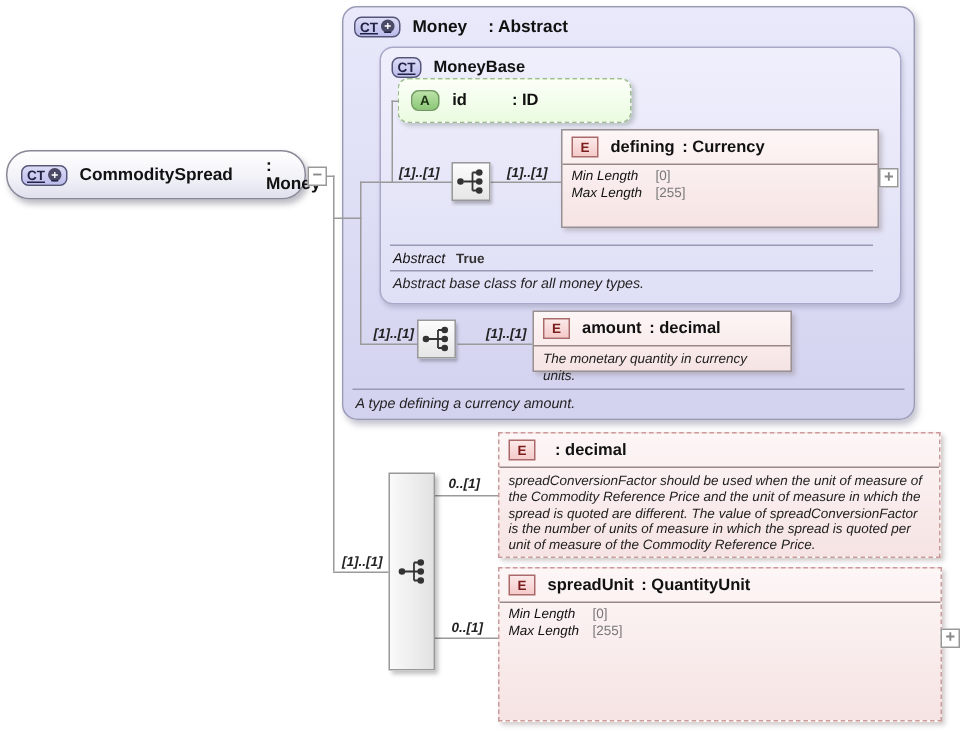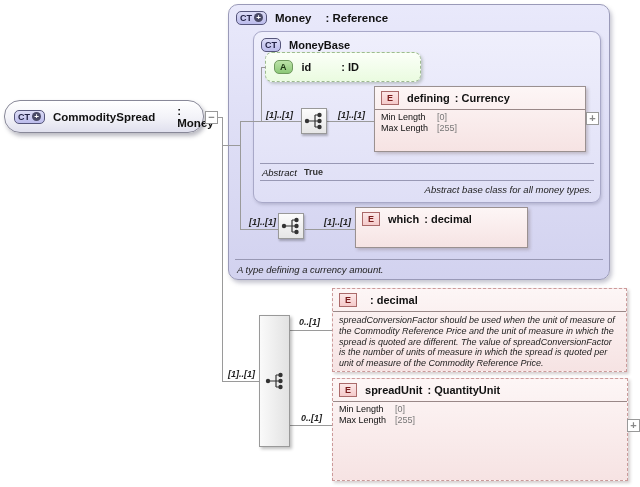--- a/index.html
+++ b/index.html
@@ -20,21 +20,21 @@
     border:1px solid #9a9ab8; }
   .moneybase-box { position:absolute; left:24px; top:26px; width:348px; height:172px;
     background:linear-gradient(180deg,#efeffc 0%,#dfdff6 100%);
     border:1px solid #a8a8c8; border-radius:9px; box-shadow:1px 2px 3px rgba(90,90,120,0.25); }
 
   .type-header { display:flex; align-items:center; padding:6px 7px 0 7px; font-size:11.5px; font-weight:bold; }
   .type-header .suffix { font-weight:bold; }
 
   .badge-ct { display:inline-flex; background:linear-gradient(180deg,#dcdcf6,#bcbcec);
     border:1px solid #55557a; border-radius:5px; padding:1px 3px; font-size:9px; font-weight:bold;
-    color:#222244; margin-right:8px; line-height:10px; }
+    color:#222244; margin-right:8px; line-height:10px;text-decoration:underline; }
   .plus-circle { width:9px; height:9px; background:#4a4a66; border-radius:50%; color:#fff;
     font-size:8px; line-height:9px; text-align:center; margin-left:2px; font-weight:bold; }
 
   
   .root-box { position:absolute; left:4px; top:100px; width:200px; height:33px; z-index:4;
     background:linear-gradient(180deg,#ffffff 0%,#f2f2f8 55%,#e0e0ee 100%);
     border:1px solid #888898; border-radius:16px; box-shadow:2px 3px 4px rgba(80,80,100,0.4);
     display:flex; align-items:center; padding:0 9px; font-size:11.5px; font-weight:bold; }
 
   
@@ -50,45 +50,45 @@
   
   .elem-box { position:absolute; z-index:4; background:linear-gradient(180deg,#fdf6f6 0%,#f6e3e3 100%);
     border:1px solid #9a9090; box-shadow:2px 2px 3px rgba(110,90,90,0.3); font-size:11px; }
   .elem-box.dashed { border:1px dashed #cc9a9a; }
   .elem-header { display:flex; align-items:center; padding:4px 6px; font-weight:bold; }
   .elem-header .suffix { margin-left:5px; }
   .badge-e { background:linear-gradient(180deg,#fce8e8,#f5caca); border:1px solid #aa6a6a;
     padding:0 5px; font-size:9px; font-weight:bold; color:#7a1d1d; margin-right:8px; line-height:12px; }
   .facets { border-top:1px solid #998888; padding:2px 6px 3px 6px; font-size:9px; }
   .facet-row { display:flex; line-height:10.5px; }
-  .facet-name { width:56px; color:#111; }
+  .facet-name { font-style:italic; width:56px; color:#111; }
   .facet-val { color:#777; }
   .doc { border-top:1px solid #998888; padding:3px 6px; font-size:9px; font-style:italic;
     color:#222; line-height:10.8px; }
 
   
   .seq-box { position:absolute; width:26px; height:26px; z-index:6;
     background:linear-gradient(180deg,#fcfcfc,#e6e6e6); border:1px solid #999;
     box-shadow:1px 2px 2px rgba(0,0,0,0.25); display:flex; align-items:center; justify-content:center; }
   .tall-seq { position:absolute; left:259px; top:315px; width:31px; height:132px; z-index:6;
     background:linear-gradient(90deg,#fafafa,#e2e2e2); border:1px solid #999;
     box-shadow:2px 2px 3px rgba(0,0,0,0.25); display:flex; align-items:center; justify-content:center; }
 
   .card { position:absolute; z-index:7; font-size:9px; font-weight:bold; font-style:italic; color:#222; }
 
   .toggle { position:absolute; width:13px; height:13px; z-index:7; background:#fff;
     border:1px solid #999; color:#888; font-size:11px; line-height:10px; text-align:center;
     font-weight:bold; cursor:pointer; }
 
   
-  .mb-footer { position:absolute; left:6px; right:6px; bottom:3px; font-size:9.5px; }
+  .mb-footer { position:absolute; left:6px; right:18px; bottom:3px; font-size:9.5px; }
   .mb-abstract { border-top:1px solid #9898b4; display:flex; padding:3px 2px 2px 2px; }
   .mb-abstract .a-label { font-style:italic; width:42px; }
   .mb-abstract .a-value { font-weight:bold; color:#333; font-size:9px; }
-  .mb-doc { border-top:1px solid #9898b4; padding:3px 2px 4px 2px; font-style:italic; color:#222;text-align:right; }
+  .mb-doc { border-top:1px solid #9898b4; padding:3px 2px 4px 2px; font-style:italic; color:#222; }
 
   .money-doc { position:absolute; left:6px; right:6px; bottom:1px; border-top:1px solid #9898b4;
     padding:4px 2px 3px 2px; font-size:9.5px; font-style:italic; color:#222; }
 </style>
 </head>
 <body>
 
 <div class="line hline" style="left:218px; top:117px; width:5px;"></div>
 <div class="line vline" style="left:222px; top:117px; height:264px;"></div>
 <div class="line hline" style="left:222px; top:145px; width:19px;"></div>
@@ -103,21 +103,21 @@
 <div class="line hline" style="left:290px; top:330px; width:42px;"></div>
 <div class="line hline" style="left:290px; top:425px; width:42px;"></div>
 
 <div class="type-box money-box">
   <div class="type-header">
     <span class="badge-ct">
       <span>CT</span>
         <span class="plus-circle">+</span>
     </span>
     <span>Money</span>
-    <span class="suffix" style="margin-left:14px;">: Reference</span>
+    <span class="suffix" style="margin-left:14px;">: Abstract</span>
   </div>
 
   <div class="moneybase-box">
     <div class="type-header" style="font-size:11px;">
       <span class="badge-ct">
         <span>CT</span>
       </span>
       <span>MoneyBase</span>
     </div>
     <div class="mb-footer">
@@ -199,23 +199,24 @@
       <span class="facet-name">Max Length</span>
       <span class="facet-val">[255]</span>
     </div>
   </div>
 </div>
 <div class="toggle" style="left:586px; top:112px;">+</div>
 
 <div class="elem-box" style="left:355px; top:207px; width:173px; height:41px;">
   <div class="elem-header">
     <span class="badge-e">E</span>
-    <span>which</span>
+    <span>amount</span>
     <span class="suffix">: decimal</span>
   </div>
+  <div class="doc">The monetary quantity in currency units.</div>
 </div>
 
 <div class="elem-box dashed" style="left:332px; top:288px; width:295px; height:84px;">
   <div class="elem-header">
     <span class="badge-e">E</span>
     <span class="suffix">: decimal</span>
   </div>
   <div class="doc">spreadConversionFactor should be used when the unit of measure of the Commodity Reference Price and the unit of measure in which the spread is quoted are different. The value of spreadConversionFactor is the number of units of measure in which the spread is quoted per unit of measure of the Commodity Reference Price.</div>
 </div>
 

